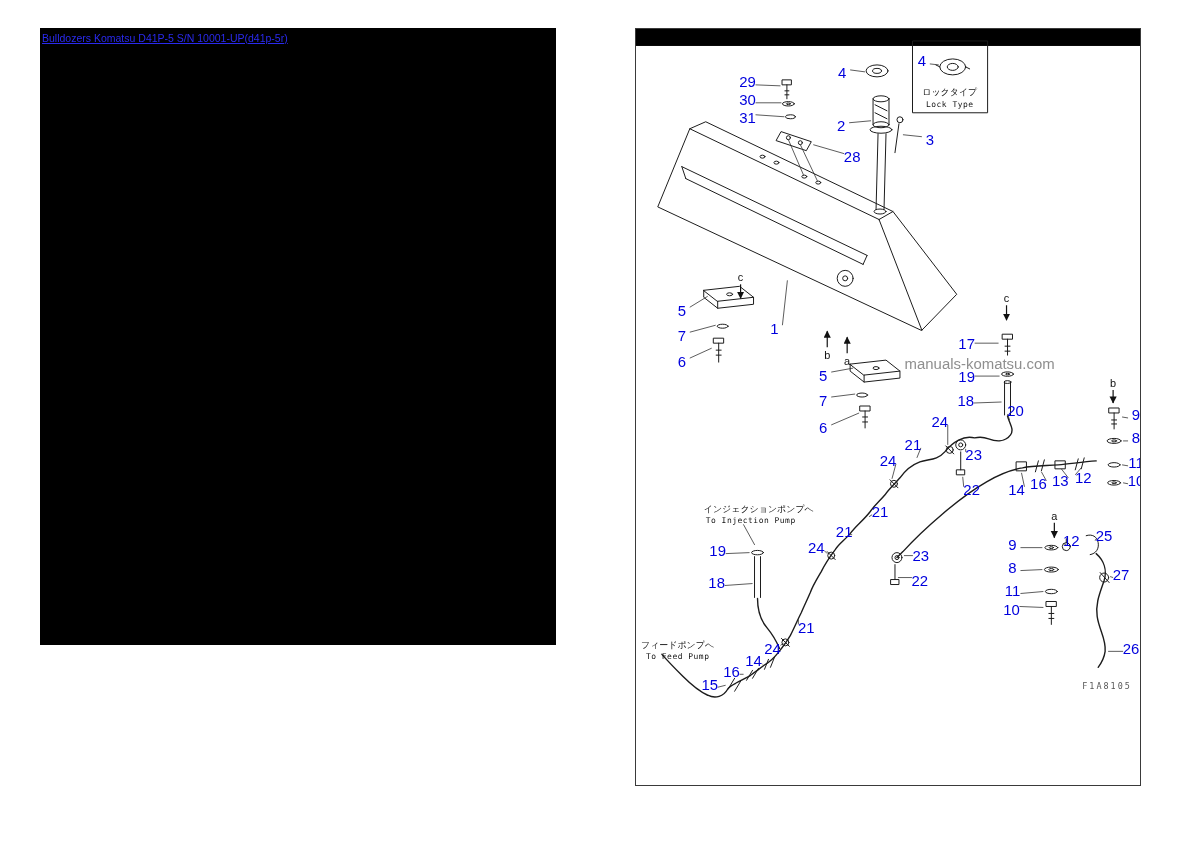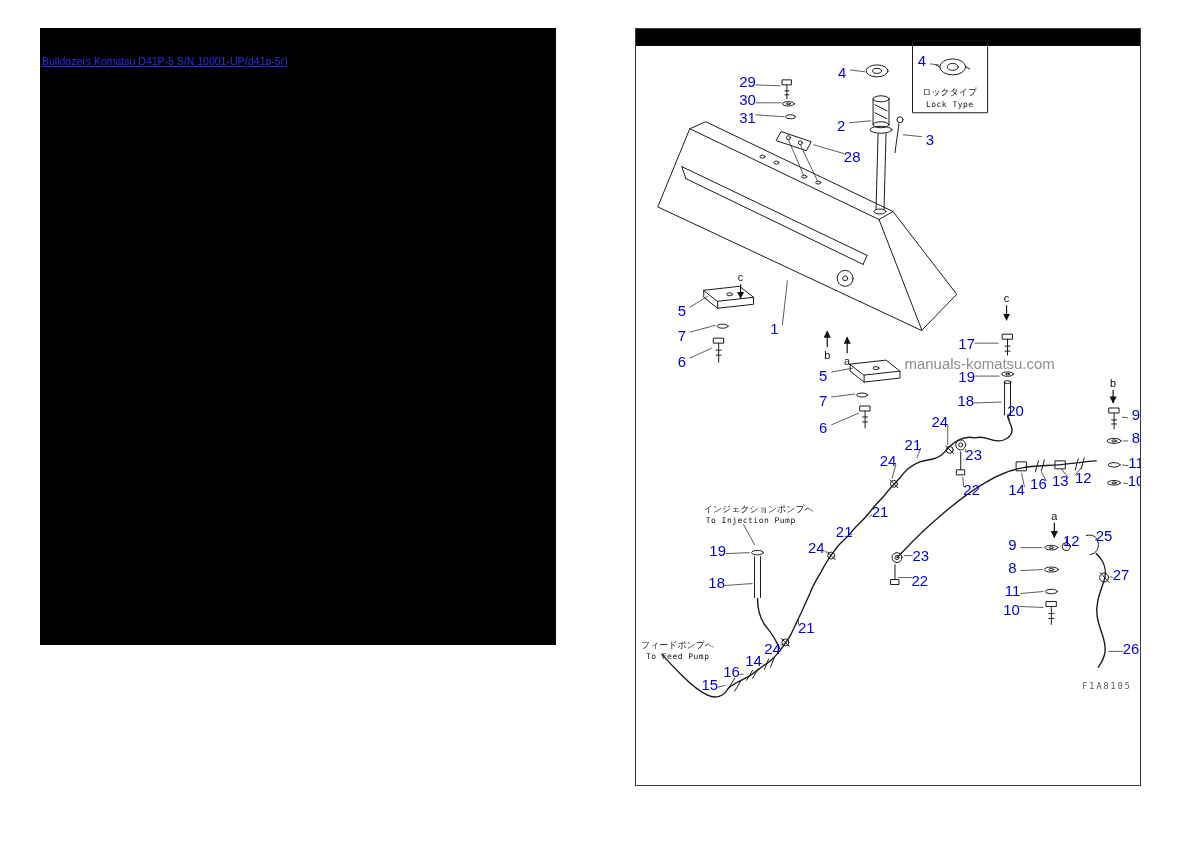--- a/index.html
+++ b/index.html
@@ -1,19 +1,19 @@
 <!DOCTYPE html>
 <html><head>
 <meta charset="utf-8">
 <style>
   html,body{margin:0;padding:0;background:#ffffff;}
   .page{position:relative;width:1190px;height:842px;background:#ffffff;overflow:hidden;
         font-family:"Liberation Sans",sans-serif;}
   .left-black-panel{position:absolute;left:40px;top:28px;width:516px;height:617px;background:#000;}
-  .catalog-link{position:absolute;left:2px;top:27px;font-size:10.5px;color:#2a2aee;
+  .catalog-link{position:absolute;left:2px;top:4px;font-size:10.5px;color:#2a2aee;
                 text-decoration:underline;white-space:nowrap;text-align:center;}
   .diagram-panel{position:absolute;left:635px;top:28px;width:506px;height:758px;
                  border:1px solid #3a3a3a;box-sizing:border-box;background:#fff;}
   .diagram-panel svg{position:absolute;left:0;top:0;width:100%;height:100%;}
   .titlebar{fill:#000;}
   .ln{fill:none;stroke:#1c1c1c;stroke-width:1;stroke-linecap:round;stroke-linejoin:round;}
   .ln2{fill:none;stroke:#1c1c1c;stroke-width:1.4;stroke-linecap:round;stroke-linejoin:round;}
   .callout{font-family:"Liberation Sans",sans-serif;font-size:15px;fill:#0000dd;
            text-anchor:middle;dominant-baseline:central;}
   .leader{stroke:#333;stroke-width:0.8;fill:none;}

